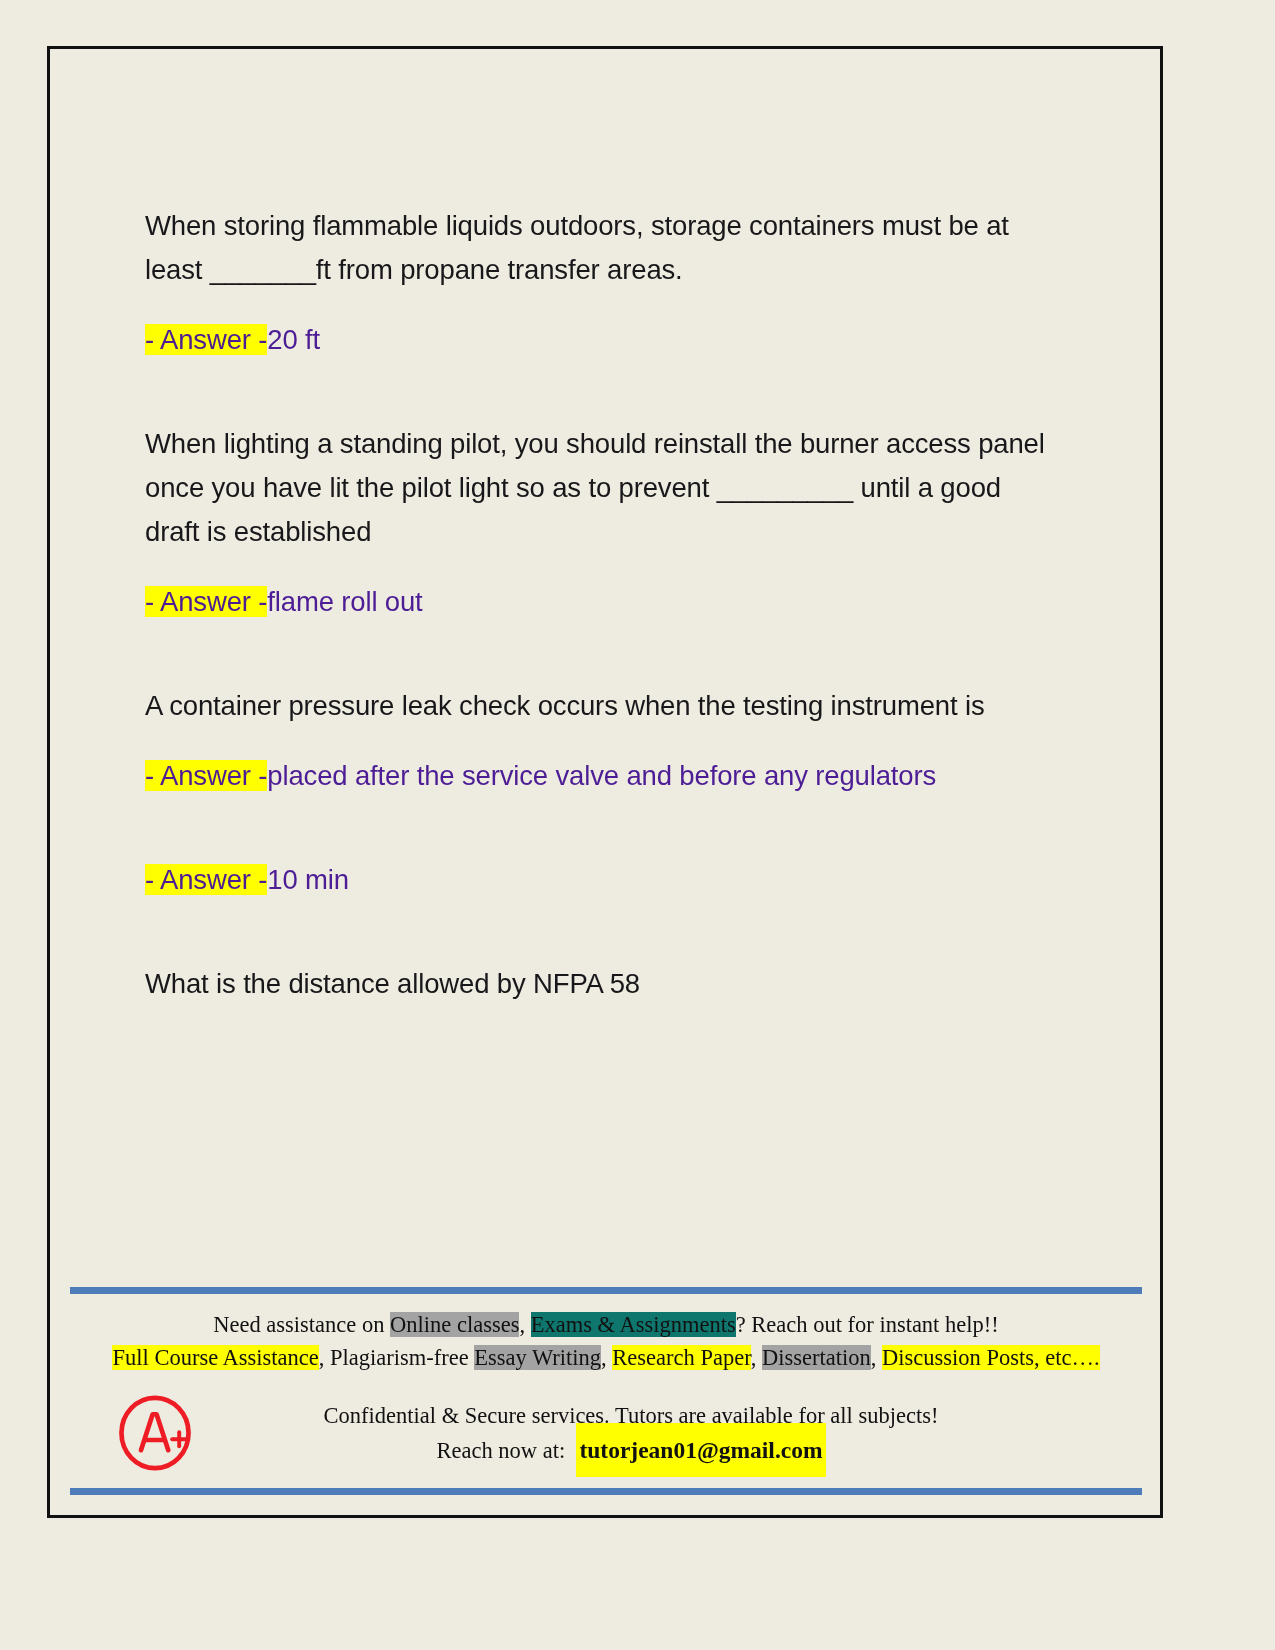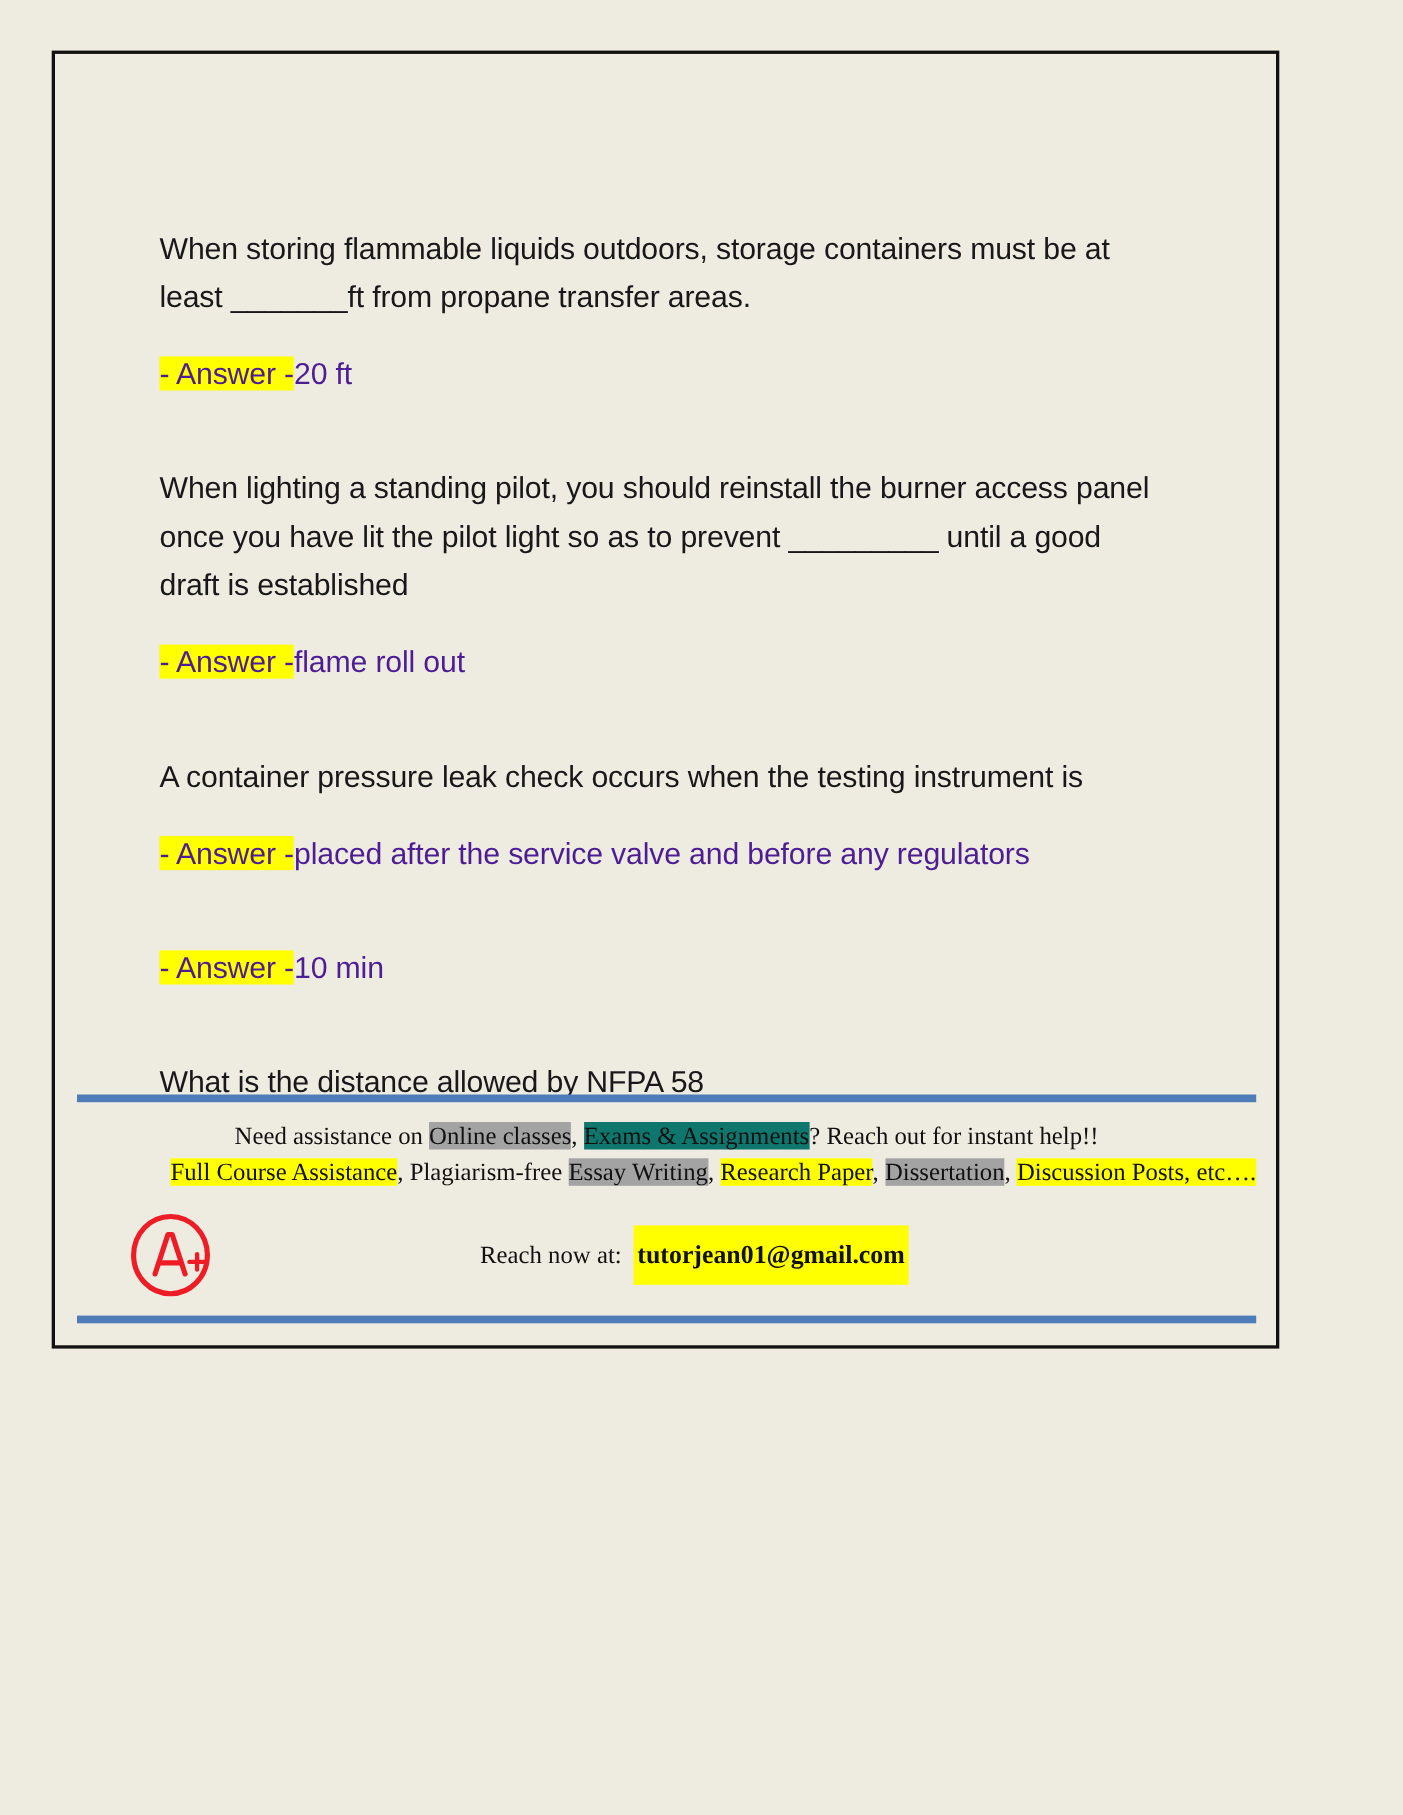--- a/index.html
+++ b/index.html
@@ -12,21 +12,21 @@
     background: #eeebe0;
     font-family: "Liberation Sans", sans-serif;
     overflow: hidden;
   }
 
   .page {
     position: absolute;
     left: 47px;
     top: 46px;
     width: 1116px;
-    height: 1180px;
+    height: 1472px;
     border: 3px solid #111111;
     background: #eeebe0;
     box-sizing: border-box;
   }
 
   .content {
     position: absolute;
     left: 95px;
     top: 155px;
     width: 910px;
@@ -83,21 +83,21 @@
     line-height: 33px;
     color: #111111;
     text-align: center;
   }
 
   .promo-line2 {
     font-family: "Liberation Serif", serif;
     font-size: 22.5px;
     line-height: 33px;
     color: #111111;
-    text-align: right;
+    text-align: center;
     white-space: nowrap;
   }
 
   .hl-cyan { background: #a3a3a3; }
   .hl-green { background: #0f766e; }
   .hl-yel { background: #ffff00; }
 
   .contact-row {
     display: flex;
     align-items: center;
@@ -179,20 +179,21 @@
       <div class="logo-cell">
         <svg class="aplus" viewBox="0 0 100 100">
           <ellipse cx="50" cy="50" rx="43" ry="45" fill="none" stroke="#ee1c25" stroke-width="6"></ellipse>
           <path d="M32 72 L47 26 L52 26 L67 72" fill="none" stroke="#ee1c25" stroke-width="6" stroke-linecap="round" stroke-linejoin="round"></path>
           <line x1="38" y1="59" x2="61" y2="59" stroke="#ee1c25" stroke-width="6" stroke-linecap="round"></line>
           <line x1="72" y1="58" x2="90" y2="58" stroke="#ee1c25" stroke-width="5" stroke-linecap="round"></line>
           <line x1="81" y1="49" x2="81" y2="67" stroke="#ee1c25" stroke-width="5" stroke-linecap="round"></line>
         </svg>
       </div>
       <div class="contact-text">
+        <div>Confidential &amp; Secure services. Tutors are available for all subjects!</div>
         <div><span class="email-label">Reach now at:</span>&nbsp;&nbsp;<span class="email">tutorjean01@gmail.com</span></div>
       </div>
     </div>
 
     <div class="rule rule-bottom"></div>
 
   </div>
 
 </div>
 

